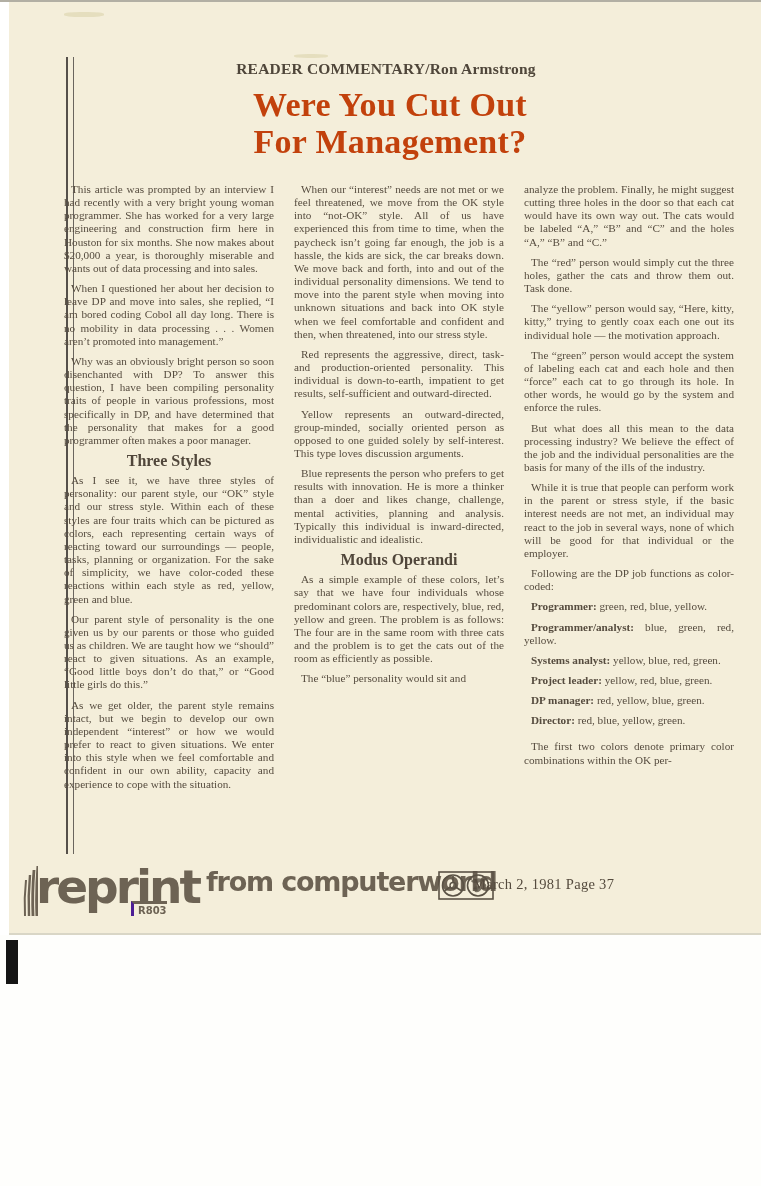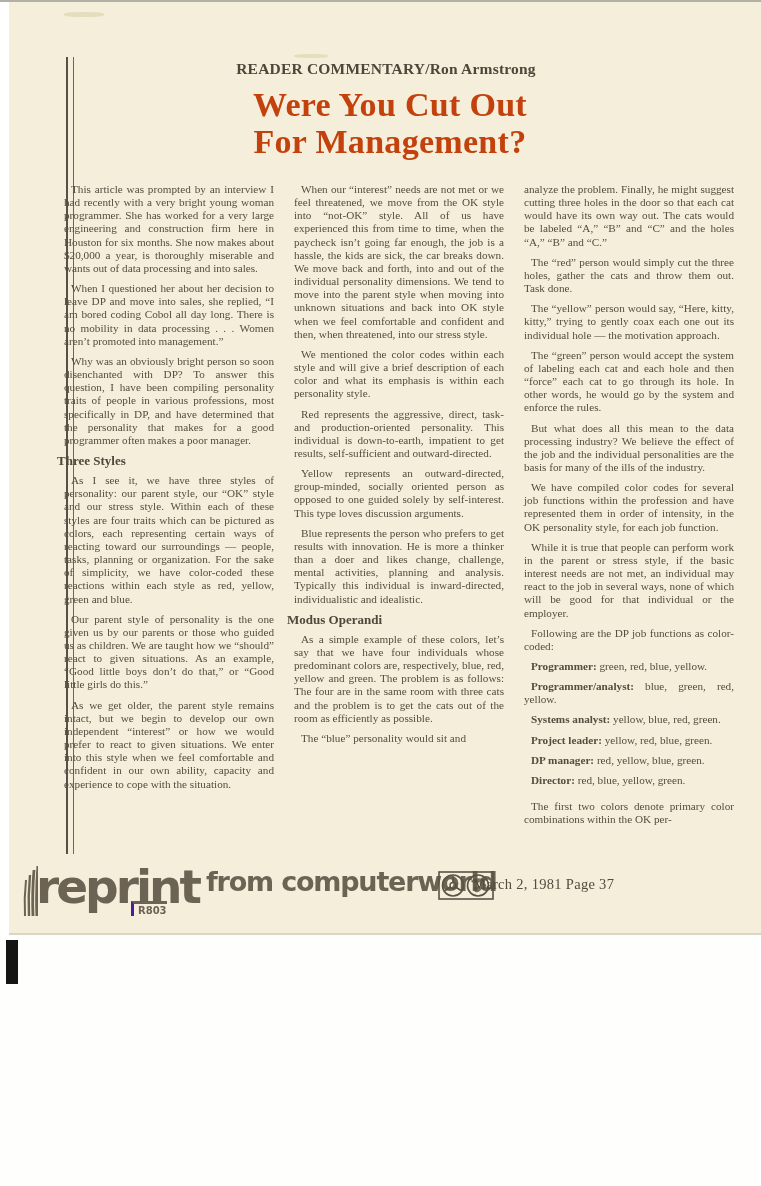--- a/index.html
+++ b/index.html
@@ -33,22 +33,22 @@
   }
   .col{
     width:224px;flex:0 0 224px;
     font-size:11.2px;line-height:13.15px;color:#564c3f;
     text-align:justify;hyphens:auto;-webkit-hyphens:auto;
   }
   .col p{margin:7px;text-indent:7px;}
   .col p.noindent{text-indent:0;}
   .col p.gap-top{margin-top:13px;}
   .subhead{
-    margin:7px 0 6px 0;text-align:left;font-weight:bold;
-    font-size:13px;color:#50463a;
+    margin:7px 0 6px 0;text-align:center;font-weight:bold;
+    font-size:16px;color:#50463a;
   }
   .job-label{font-weight:bold;}
   
   .footer{position:absolute;left:0;top:858px;width:761px;height:70px;}
   .reprint-stripes{position:absolute;left:22px;top:8px;}
   .reprint-word{
     position:absolute;left:36px;top:-8px;
     font-family:"DejaVu Sans","Liberation Sans",sans-serif;
     font-weight:bold;font-size:47px;letter-spacing:-3px;color:#6d6354;margin-top:9px;
   }
@@ -97,36 +97,34 @@
     <p>When I questioned her about her decision to leave DP and move into sales, she replied, “I am bored coding Cobol all day long. There is no mobility in data processing . . . Women aren’t promoted into management.”</p>
     <p>Why was an obviously bright person so soon disenchanted with DP? To answer this question, I have been compiling personality traits of people in various professions, most specifically in DP, and have determined that the personality that makes for a good programmer often makes a poor manager.</p>
     <div class="subhead">Three Styles</div>
     <p>As I see it, we have three styles of personality: our parent style, our “OK” style and our stress style. Within each of these styles are four traits which can be pictured as colors, each representing certain ways of reacting toward our surroundings — people, tasks, planning or organization. For the sake of simplicity, we have color-coded these reactions within each style as red, yellow, green and blue.</p>
     <p>Our parent style of personality is the one given us by our parents or those who guided us as children. We are taught how we “should” react to given situations. As an example, “Good little boys don’t do that,” or “Good little girls do this.”</p>
     <p>As we get older, the parent style remains intact, but we begin to develop our own independent “interest” or how we would prefer to react to given situations. We enter into this style when we feel comfortable and confident in our own ability, capacity and experience to cope with the situation.</p>
   </div>
 
   <div class="col">
     <p>When our “interest” needs are not met or we feel threatened, we move from the OK style into “not-OK” style. All of us have experienced this from time to time, when the paycheck isn’t going far enough, the job is a hassle, the kids are sick, the car breaks down. We move back and forth, into and out of the individual personality dimensions. We tend to move into the parent style when moving into unknown situations and back into OK style when we feel comfortable and confident and then, when threatened, into our stress style.</p>
-    <p>We mentioned the color codes within each style and will give a brief description of each color and what its emphasis is within each personality style.</p>
     <p>Red represents the aggressive, direct, task- and production-oriented personality. This individual is down-to-earth, impatient to get results, self-sufficient and outward-directed.</p>
     <p>Yellow represents an outward-directed, group-minded, socially oriented person as opposed to one guided solely by self-interest. This type loves discussion arguments.</p>
     <p>Blue represents the person who prefers to get results with innovation. He is more a thinker than a doer and likes change, challenge, mental activities, planning and analysis. Typically this individual is inward-directed, individualistic and idealistic.</p>
     <div class="subhead">Modus Operandi</div>
     <p>As a simple example of these colors, let’s say that we have four individuals whose predominant colors are, respectively, blue, red, yellow and green. The problem is as follows: The four are in the same room with three cats and the problem is to get the cats out of the room as efficiently as possible.</p>
     <p>The “blue” personality would sit and</p>
   </div>
 
   <div class="col">
     <p class="noindent">analyze the problem. Finally, he might suggest cutting three holes in the door so that each cat would have its own way out. The cats would be labeled “A,” “B” and “C” and the holes “A,” “B” and “C.”</p>
     <p>The “red” person would simply cut the three holes, gather the cats and throw them out. Task done.</p>
     <p>The “yellow” person would say, “Here, kitty, kitty,” trying to gently coax each one out its individual hole — the motivation approach.</p>
     <p>The “green” person would accept the system of labeling each cat and each hole and then “force” each cat to go through its hole. In other words, he would go by the system and enforce the rules.</p>
     <p>But what does all this mean to the data processing industry? We believe the effect of the job and the individual personalities are the basis for many of the ills of the industry.</p>
-    <p>We have compiled color codes for several job functions within the profession and have represented them in order of intensity, in the OK personality style, for each job function.</p>
     <p>While it is true that people can perform work in the parent or stress style, if the basic interest needs are not met, an individual may react to the job in several ways, none of which will be good for that individual or the employer.</p>
     <p>Following are the DP job functions as color-coded:</p>
     <p><span class="job-label">Programmer:</span><span> green, red, blue, yellow.</span></p>
     <p><span class="job-label">Programmer/analyst:</span><span> blue, green, red, yellow.</span></p>
     <p><span class="job-label">Systems analyst:</span><span> yellow, blue, red, green.</span></p>
     <p><span class="job-label">Project leader:</span><span> yellow, red, blue, green.</span></p>
     <p><span class="job-label">DP manager:</span><span> red, yellow, blue, green.</span></p>
     <p><span class="job-label">Director:</span><span> red, blue, yellow, green.</span></p>
     <p class="gap-top">The first two colors denote primary color combinations within the OK per-</p>
   </div>

